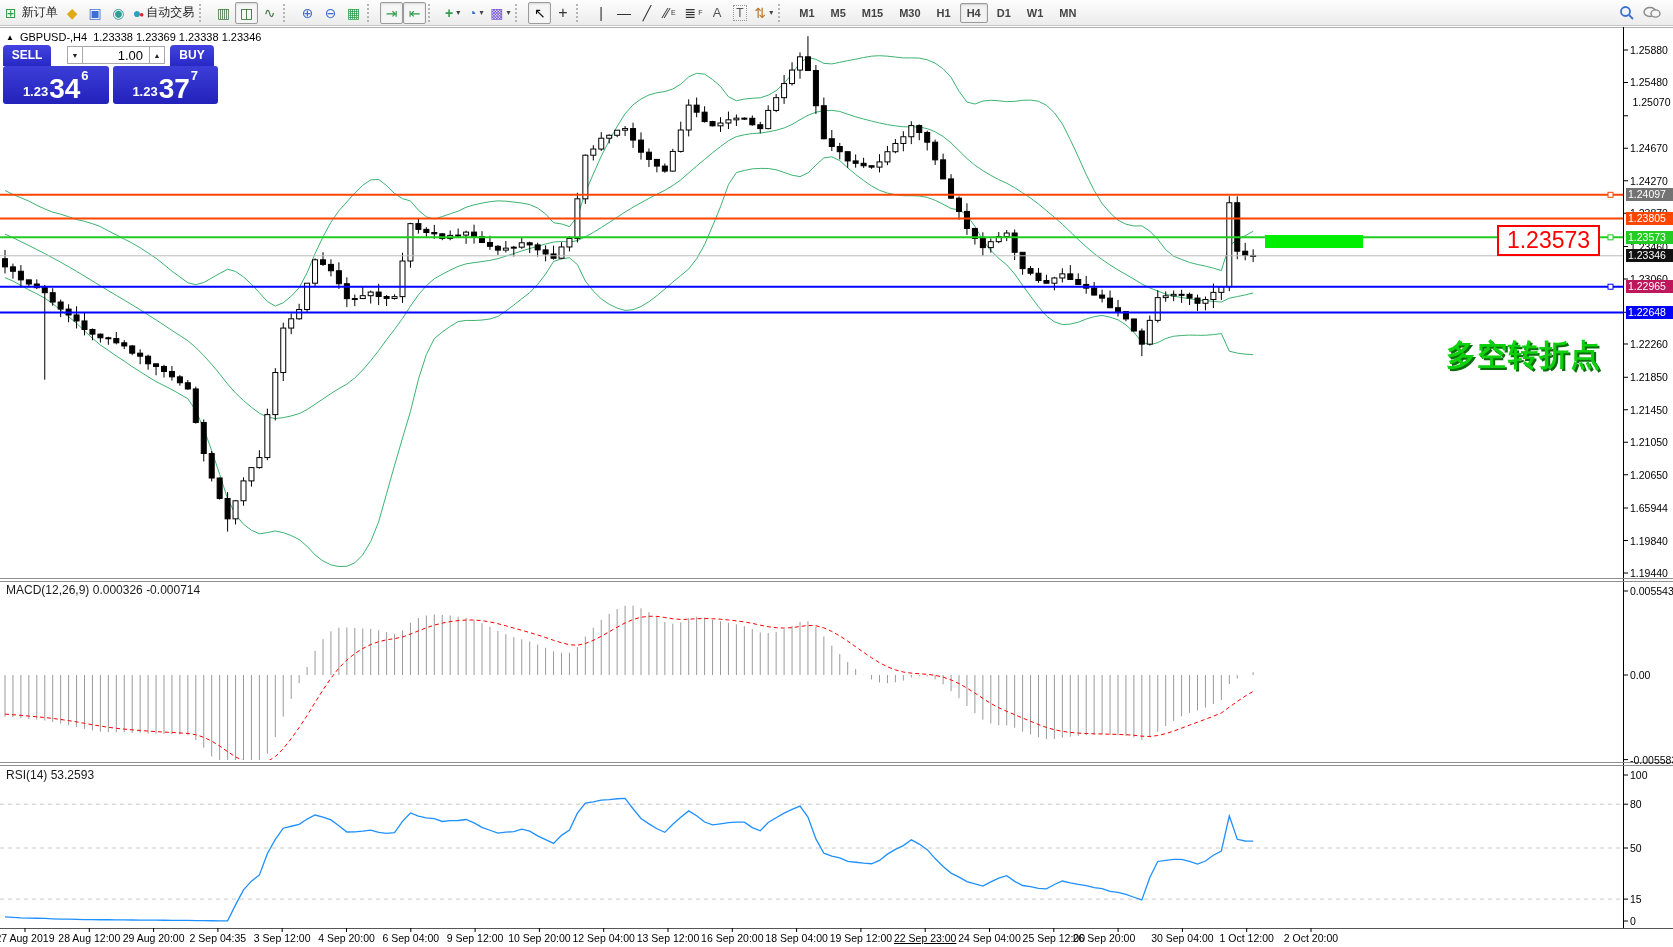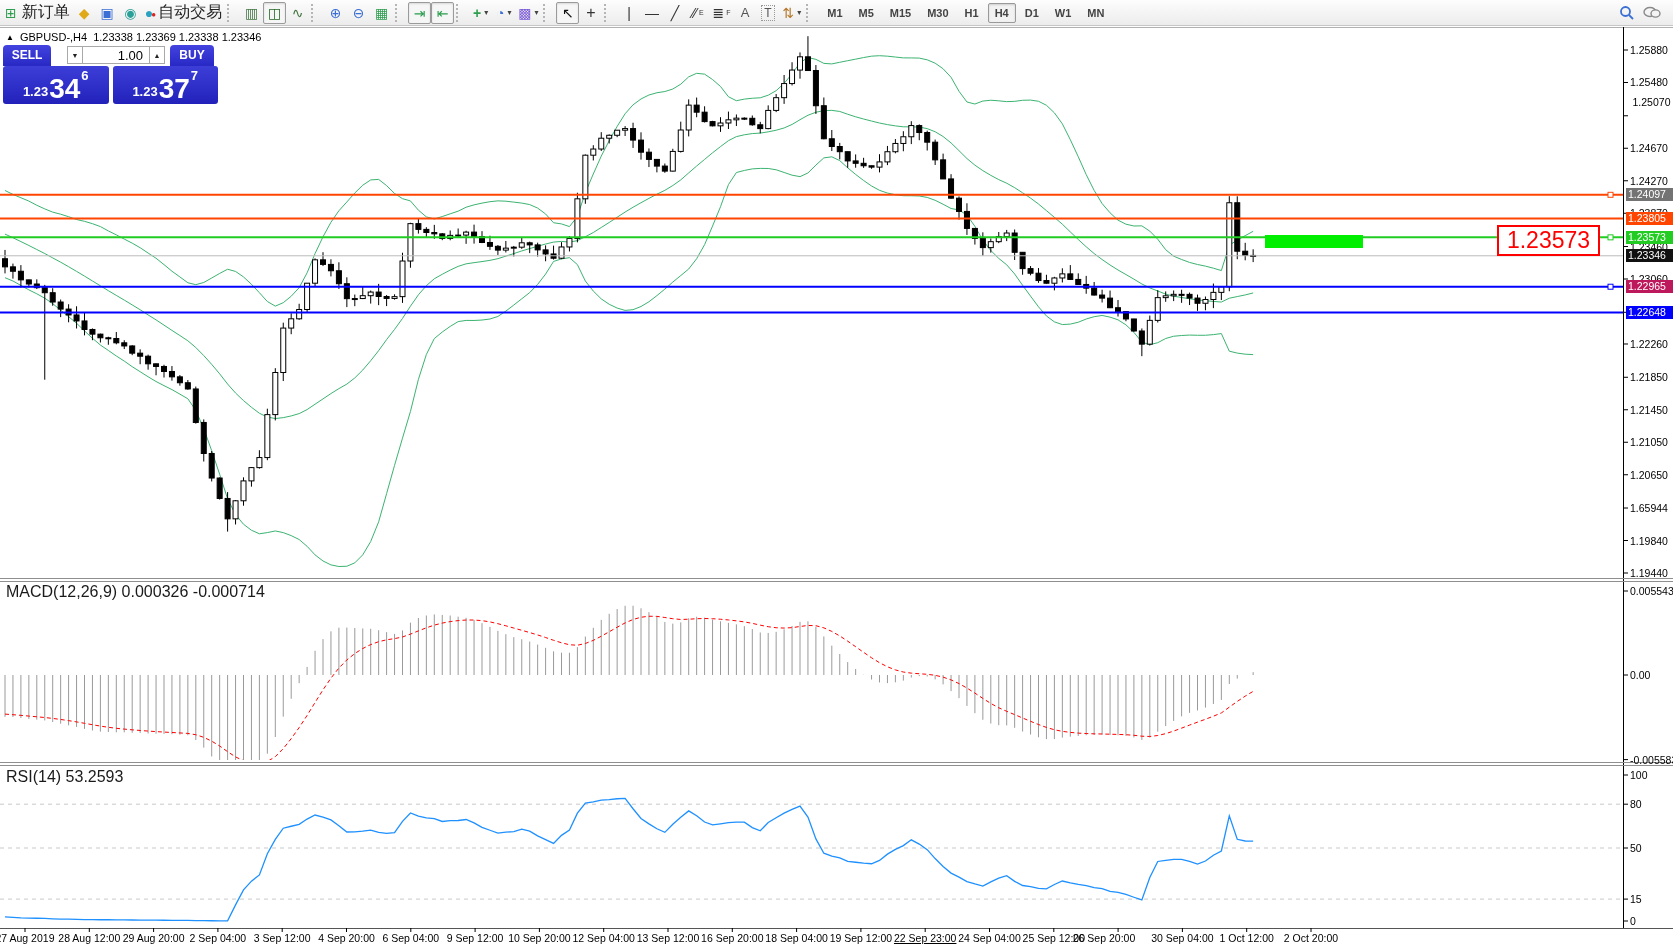--- a/index.html
+++ b/index.html
@@ -7,21 +7,21 @@
   #app{position:relative;width:1673px;height:947px;}
   
   #toolbar{position:absolute;left:0;top:0;width:1673px;height:26px;
     background:linear-gradient(#fdfdfd,#ececec);border-bottom:1px solid #c6c6c6;
     display:flex;align-items:center;padding:0 2px;box-sizing:border-box;font-size:12px;color:#333;}
   .tb-grip{width:7px;height:18px;border-left:2px dotted #b5b5b5;margin:0 4px 0 2px;}
   .tb-btn{height:22px;min-width:23px;display:flex;align-items:center;justify-content:center;
     border:1px solid transparent;border-radius:2px;padding:0 2px;box-sizing:border-box;cursor:default;gap:2px;}
   .tb-btn.pressed{border:1px solid #9b9b9b;background:#f6f6f6;box-shadow:inset 0 1px 2px rgba(0,0,0,.12);}
   .tb-btn .glyph{font-size:14px;line-height:14px;}
-  .tb-btn .cn{font-size:16px;margin-left:3px;color:#222;}
+  .tb-btn .cn{font-size:12px;margin-left:3px;color:#222;}
   .caret{font-size:8px;color:#444;margin-left:1px;}
   .sub{font-size:7px;vertical-align:sub;}
   .tf{height:20px;min-width:27px;border:1px solid transparent;background:transparent;
     font:bold 11px "Liberation Sans",sans-serif;color:#444;border-radius:2px;margin:0 1px;}
   .tf.active{border:1px solid #999;background:#f2f2f2;box-shadow:inset 0 1px 2px rgba(0,0,0,.15);}
   #tb-right{margin-left:auto;display:flex;align-items:center;gap:8px;padding-right:10px;}
   
   #chart-area{position:absolute;left:0;top:27px;width:1673px;height:920px;background:#fff;}
   #cv{position:absolute;left:0;top:-27px;}  
   #sym-header{position:absolute;left:6px;top:4px;font-size:11px;color:#000;display:flex;gap:6px;align-items:center;}
@@ -37,21 +37,21 @@
     display:flex;align-items:center;justify-content:center;}
   #oc-vol{width:60px;height:16px;border:1px solid #a9a9a9;border-left:none;border-right:none;
     font-size:13px;text-align:right;padding:0 6px 0 0;color:#000;}
   #oc-row2{display:flex;gap:4px;margin-top:0px;}
   .oc-price{flex:1;height:36px;background:linear-gradient(#3d3dd8,#2222bb);border-radius:3px;color:#fff;
     display:flex;align-items:flex-end;justify-content:center;padding-bottom:2px;}
   .oc-price .small{font:bold 13px "Liberation Sans",sans-serif;margin-bottom:3px;}
   .oc-price .big{font:bold 28px "Liberation Sans",sans-serif;line-height:26px;margin:0 1px;}
   .oc-price .sup{font:bold 13px "Liberation Sans",sans-serif;align-self:flex-start;margin-top:2px;}
   
-  .pane-label{position:absolute;left:6px;font-size:16px;color:#1a1a1a;}
+  .pane-label{position:absolute;left:6px;font-size:12px;color:#1a1a1a;}
   
   .ptick{position:absolute;left:1630px;width:43px;font-size:10.5px;color:#000;height:12px;line-height:12px;}
   .ptag{position:absolute;left:1626px;width:47px;height:13px;line-height:13px;font-size:10.5px;color:#fff;
     padding-left:2px;box-sizing:border-box;}
   .tlabel{position:absolute;top:932px;width:84px;text-align:center;font-size:10.5px;color:#000;}
   
   #price-callout{position:absolute;left:1497px;top:225px;width:99px;height:27px;border:2px solid #f00;
     background:#fff;color:#f00;font:23px "Liberation Sans",sans-serif;display:flex;align-items:center;justify-content:center;}
   #turning-point{position:absolute;left:1446px;top:335px;font:bold 30px "Liberation Sans",sans-serif;
     color:#0ed10e;text-shadow:2px 2px 0 #0a6e0a;letter-spacing:1px;white-space:nowrap;}
@@ -769,20 +769,21 @@
       <span>0.000326</span>
       <span>-0.000714</span>
     </div>
     <div class="pane-label" style="top:741px">
       <span>RSI(14)</span>
       <span>53.2593</span>
     </div>
   </div>
 
   <div id="price-callout">1.23573</div>
+  <div id="turning-point">多空转折点</div>
 
   <div id="paxis">
       <div class="ptick" style="top: 44px;">1.25880</div>
       <div class="ptick" style="top: 76.4845px;">1.25480</div>
       <div class="ptick" style="top: 96px; text-align: center;">1.25070</div>
       <div class="ptick" style="top: 142.266px;">1.24670</div>
       <div class="ptick" style="top: 174.75px;">1.24270</div>
       <div class="ptick" style="top: 207.234px;">1.23870</div>
       <div class="ptick" style="top: 240.531px;">1.23460</div>
       <div class="ptick" style="top: 273.016px;">1.23060</div>
@@ -807,21 +808,21 @@
       <div class="ptick" style="top: 769px;">100</div>
       <div class="ptick" style="top: 798.2px;">80</div>
       <div class="ptick" style="top: 842px;">50</div>
       <div class="ptick" style="top: 893.1px;">15</div>
       <div class="ptick" style="top: 915px;">0</div>
     </div>
   <div id="taxis">
       <div class="tlabel" style="left: -17px;">27 Aug 2019</div>
       <div class="tlabel" style="left: 47.3px;">28 Aug 12:00</div>
       <div class="tlabel" style="left: 111.6px;">29 Aug 20:00</div>
-      <div class="tlabel" style="left: 175.9px;">2 Sep 04:00</div>
+      <div class="tlabel" style="left: 175.9px;">2 Sep 04:35</div>
       <div class="tlabel" style="left: 240.2px;">3 Sep 12:00</div>
       <div class="tlabel" style="left: 304.5px;">4 Sep 20:00</div>
       <div class="tlabel" style="left: 368.8px;">6 Sep 04:00</div>
       <div class="tlabel" style="left: 433.1px;">9 Sep 12:00</div>
       <div class="tlabel" style="left: 497.4px;">10 Sep 20:00</div>
       <div class="tlabel" style="left: 561.7px;">12 Sep 04:00</div>
       <div class="tlabel" style="left: 626px;">13 Sep 12:00</div>
       <div class="tlabel" style="left: 690.3px;">16 Sep 20:00</div>
       <div class="tlabel" style="left: 754.6px;">18 Sep 04:00</div>
       <div class="tlabel" style="left: 818.9px;">19 Sep 12:00</div>

